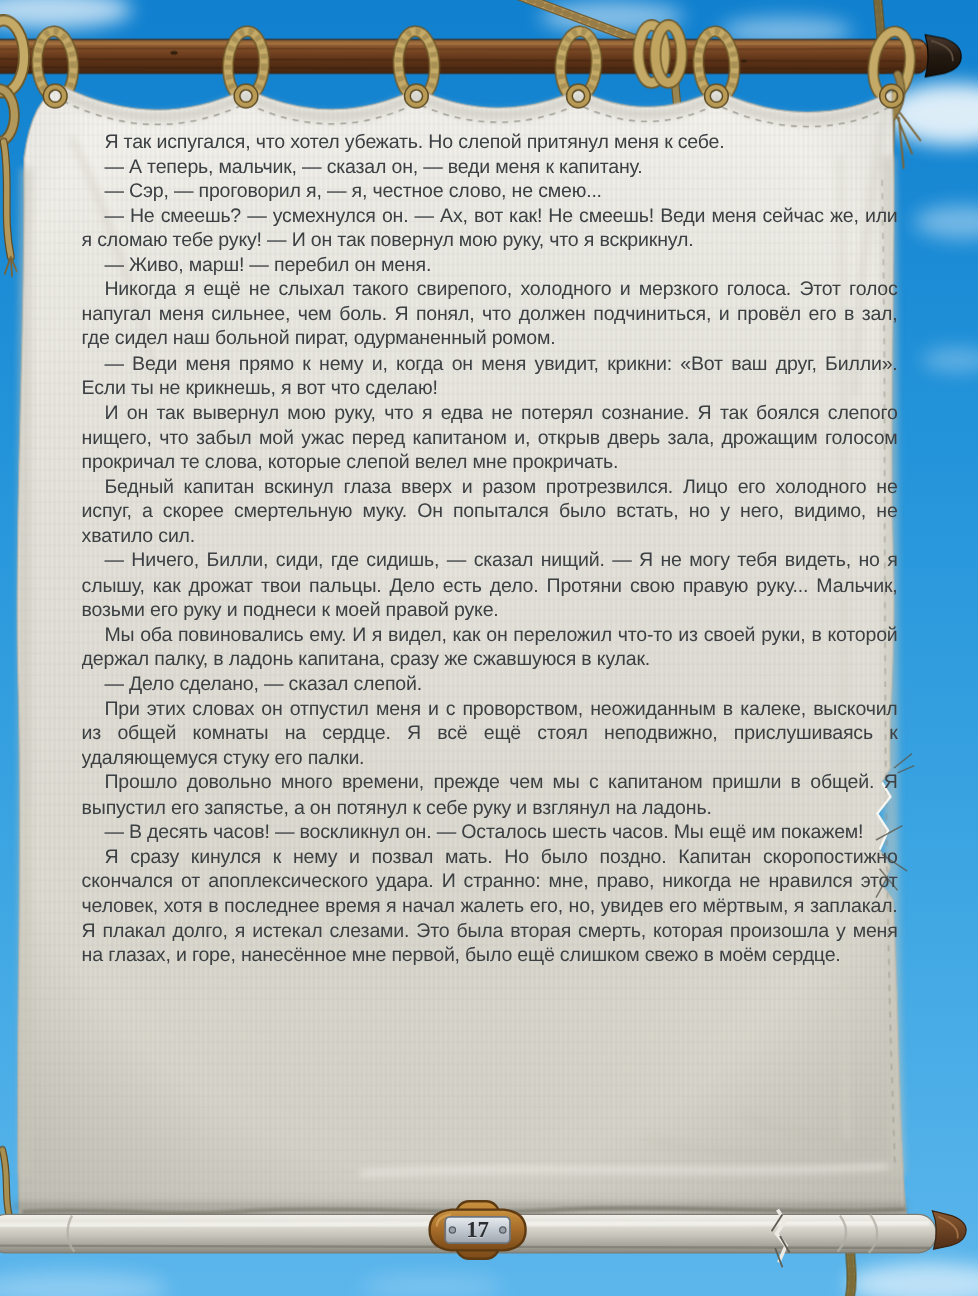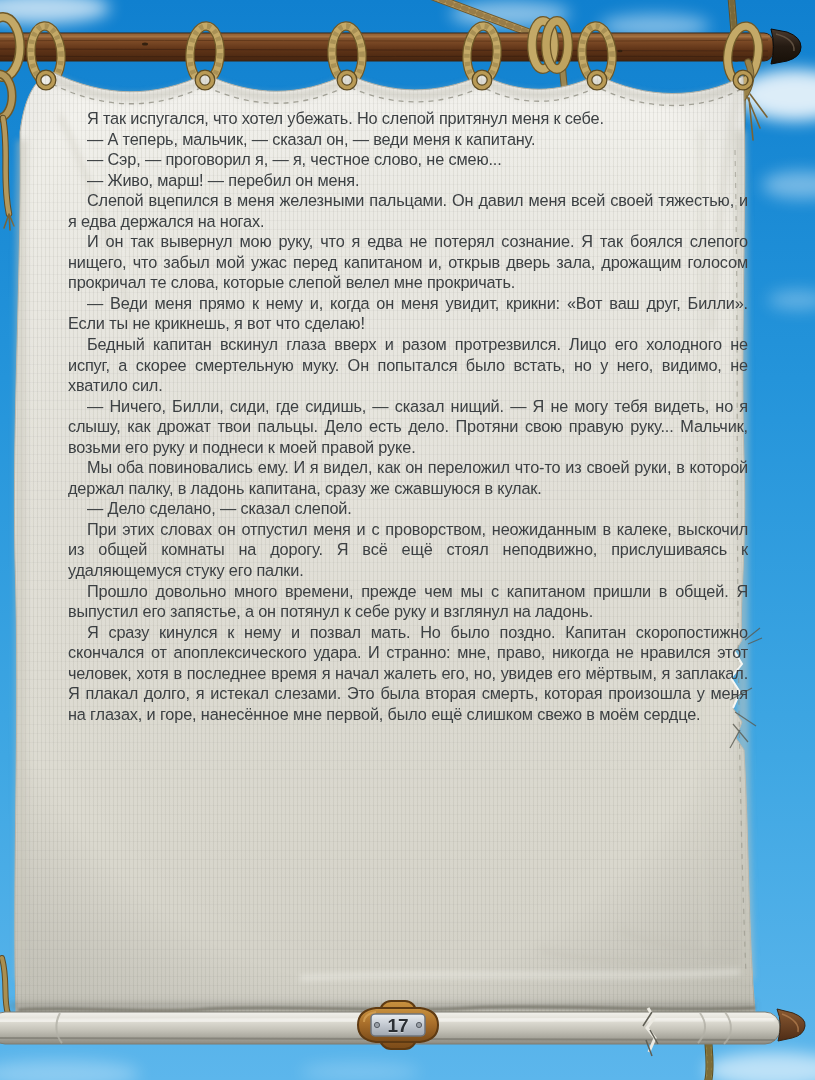--- a/index.html
+++ b/index.html
@@ -14,21 +14,21 @@
     color:#3c4043;
     font-size:16.3px;line-height:20.55px;
     text-align:justify;letter-spacing:-0.15px;
   }
   .page-text p{margin:0;text-indent:19px;}
   .badge{position:absolute;left:354px;top:1000px;width:88px;height:50px;z-index:3;}
   .badge svg{position:absolute;left:0;top:0;}
   .badge-num{
     position:absolute;left:0;top:0;width:88px;height:50px;
     display:flex;align-items:center;justify-content:center;
-    font-family:Liberation Sans, sans-serif;font-weight:bold;font-size:19px;
+    font-family:Liberation Serif, serif;font-weight:bold;font-size:19px;
     color:#2b2f34;padding-top:1px;box-sizing:border-box;
     text-shadow:0 1px 0 rgba(255,255,255,0.4);
   }
 </style>
 </head>
 <body>
 
 <div class="scene">
 
 <svg class="artwork" width="815" height="1080" viewBox="0 0 815 1080">
@@ -273,30 +273,32 @@
     </g>
     <path d="M777,1009 L793,1013 Q806,1018 805,1026 Q804,1035 792,1038 L778,1041 Q783,1024 777,1009 Z" fill="url(#capGrad2)" stroke="#3a2412" stroke-width="1"></path>
     <path d="M782,1014 Q800,1021 798,1032" stroke="#b07c4e" stroke-width="1.5" fill="none" opacity="0.8"></path>
   </g>
 </svg>
 
 <div class="page-text">
       <p>Я так испугался, что хотел убежать. Но слепой притянул меня к себе.</p>
       <p>— А теперь, мальчик, — сказал он, — веди меня к капитану.</p>
       <p>— Сэр, — проговорил я, — я, честное слово, не смею...</p>
+      <p>— Не смеешь? — усмехнулся он. — Ах, вот как! Не смеешь! Веди меня сейчас же, или я сломаю тебе руку! — И он так повернул мою руку, что я вскрикнул.</p>
       <p>— Живо, марш! — перебил он меня.</p>
-      <p>Слепой вцепился в меня железными пальцами. Он давил меня всей своей тяжестью, и я едва держался на ногах.</p>
+      <p>Никогда я ещё не слыхал такого свирепого, холодного и мерзкого голоса. Этот голос напугал меня сильнее, чем боль. Я понял, что должен подчиниться, и провёл его в зал, где сидел наш больной пират, одурманенный ромом.</p>
+      <p>— Веди меня прямо к нему и, когда он меня увидит, крикни: «Вот ваш друг, Билли». Если ты не крикнешь, я вот что сделаю!</p>
       <p>И он так вывернул мою руку, что я едва не потерял сознание. Я так боялся слепого нищего, что забыл мой ужас перед капитаном и, открыв дверь зала, дрожащим голосом прокричал те слова, которые слепой велел мне прокричать.</p>
-      <p>— Веди меня прямо к нему и, когда он меня увидит, крикни: «Вот ваш друг, Билли». Если ты не крикнешь, я вот что сделаю!</p>
       <p>Бедный капитан вскинул глаза вверх и разом протрезвился. Лицо его холодного не испуг, а скорее смертельную муку. Он попытался было встать, но у него, видимо, не хватило сил.</p>
       <p>— Ничего, Билли, сиди, где сидишь, — сказал нищий. — Я не могу тебя видеть, но я слышу, как дрожат твои пальцы. Дело есть дело. Протяни свою правую руку... Мальчик, возьми его руку и поднеси к моей правой руке.</p>
       <p>Мы оба повиновались ему. И я видел, как он переложил что-то из своей руки, в которой держал палку, в ладонь капитана, сразу же сжавшуюся в кулак.</p>
       <p>— Дело сделано, — сказал слепой.</p>
-      <p>При этих словах он отпустил меня и с проворством, неожиданным в калеке, выскочил из общей комнаты на дорогу. Я всё ещё стоял неподвижно, прислушиваясь к удаляющемуся стуку его палки.</p>
+      <p>При этих словах он отпустил меня и с проворством, неожиданным в калеке, выскочил из общей комнаты на сердце. Я всё ещё стоял неподвижно, прислушиваясь к удаляющемуся стуку его палки.</p>
       <p>Прошло довольно много времени, прежде чем мы с капитаном пришли в общей. Я выпустил его запястье, а он потянул к себе руку и взглянул на ладонь.</p>
+      <p>— В десять часов! — воскликнул он. — Осталось шесть часов. Мы ещё им покажем!</p>
       <p>Я сразу кинулся к нему и позвал мать. Но было поздно. Капитан скоропостижно скончался от апоплексического удара. И странно: мне, право, никогда не нравился этот человек, хотя в последнее время я начал жалеть его, но, увидев его мёртвым, я заплакал. Я плакал долго, я истекал слезами. Это была вторая смерть, которая произошла у меня на глазах, и горе, нанесённое мне первой, было ещё слишком свежо в моём сердце.</p>
     </div>
 
 <div class="badge">
   <svg width="88" height="50" viewBox="0 0 88 50">
     <defs>
       <linearGradient id="plq" x1="0" y1="0" x2="0" y2="1">
         <stop offset="0" stop-color="#c8913f"></stop>
         <stop offset="0.45" stop-color="#a96f2b"></stop>
         <stop offset="1" stop-color="#7a4a18"></stop>

